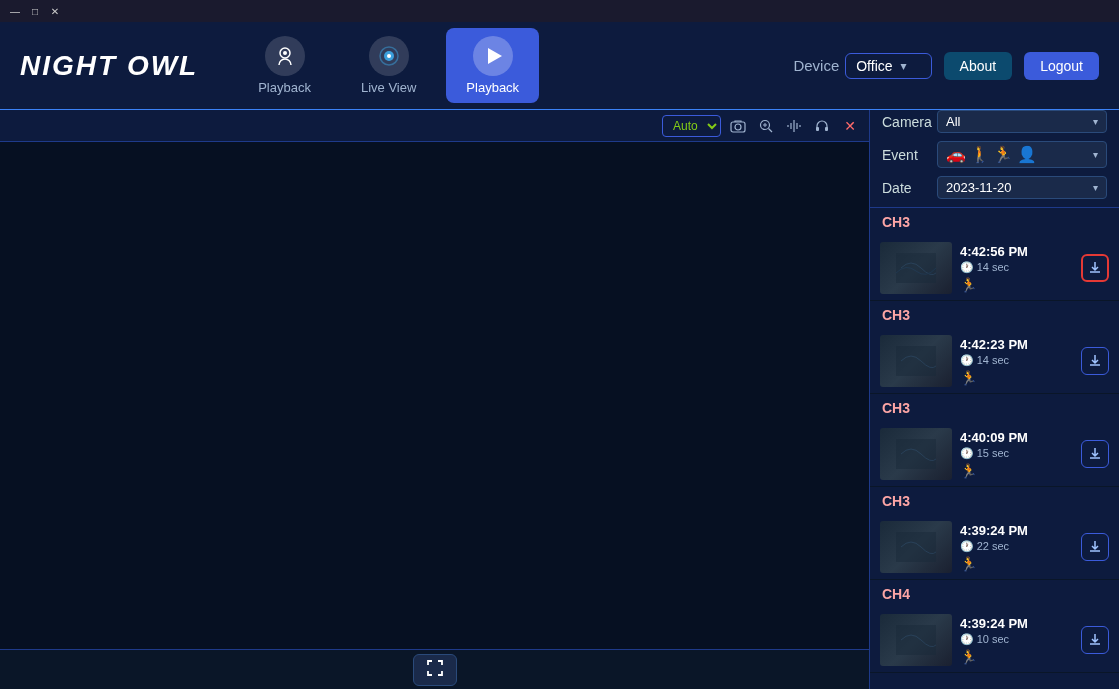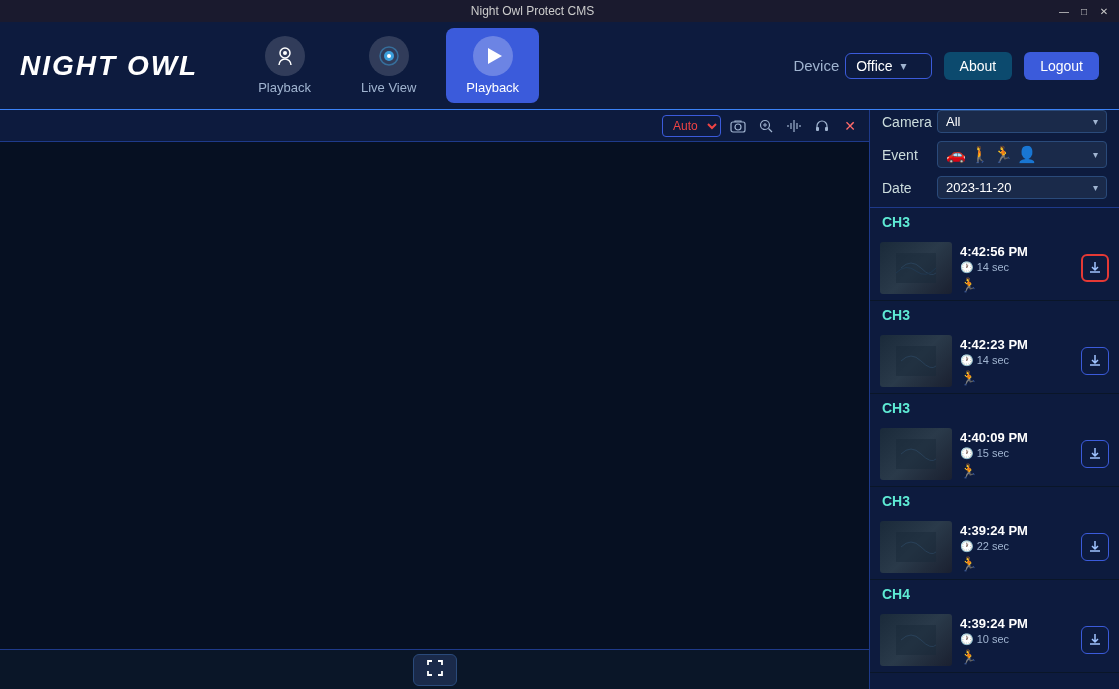--- a/index.html
+++ b/index.html
@@ -160,21 +160,21 @@
       align-items: center;
       justify-content: flex-end;
       padding: 0 8px;
       gap: 6px;
       border-bottom: 1px solid #1e3a8a;
     }
     .toolbar-select {
       background: #0d1b3e;
       border: 1px solid #3b5bdb;
       border-radius: 4px;
-      color: #ef4444;
+      color: #84cc16;
       padding: 2px 6px;
       font-size: 12px;
     }
     .toolbar-icon {
       width: 22px;
       height: 22px;
       display: flex;
       align-items: center;
       justify-content: center;
       color: #a0b4d0;
@@ -266,21 +266,21 @@
       overflow-y: auto;
     }
     .event-list::-webkit-scrollbar { width: 4px; }
     .event-list::-webkit-scrollbar-track { background: #0d1b3e; }
     .event-list::-webkit-scrollbar-thumb { background: #3b5bdb; border-radius: 2px; }
 
     .channel-header {
       padding: 6px 12px;
       font-size: 14px;
       font-weight: bold;
-      color: #5eead4;
+      color: #fca5a5;
       background: #0d1b3e;
     }
 
     .event-item {
       display: flex;
       align-items: center;
       padding: 6px 10px;
       border-bottom: 1px solid #0a1628;
       cursor: pointer;
       position: relative;
@@ -339,21 +339,20 @@
     }
     .download-btn.highlighted {
       border: 2px solid #e53935;
       color: #a0c4ff;
     }
   </style>
 </head>
 <body>
 
 <div class="title-bar">
-  <span class="title-bar-text">Night Owl Protect CMS</span>
   <div class="window-controls">
     <div class="win-btn">—</div>
     <div class="win-btn">□</div>
     <div class="win-btn">✕</div>
   </div>
 </div>
 
 <div class="header">
   <div class="logo">NIGHT OWL</div>
 

